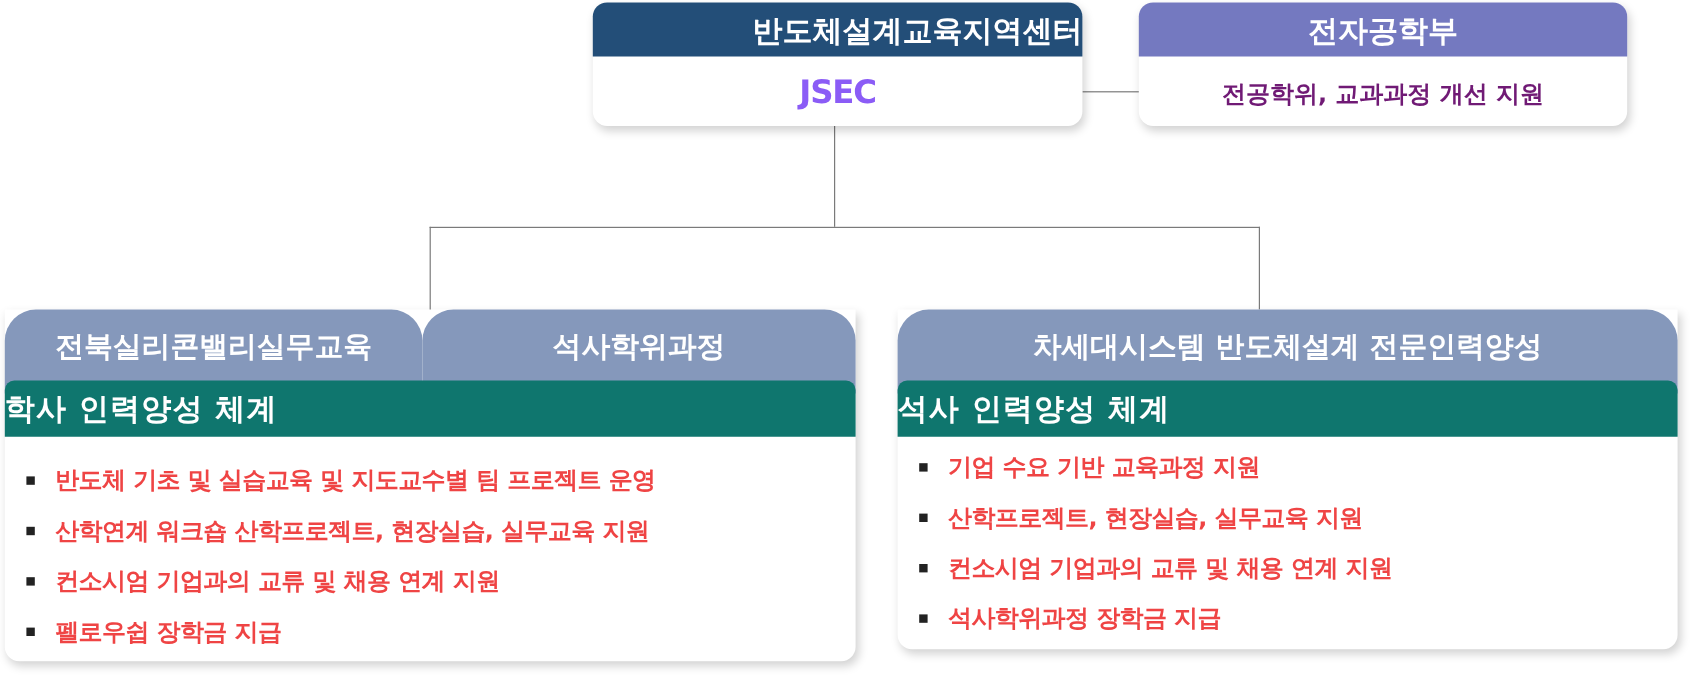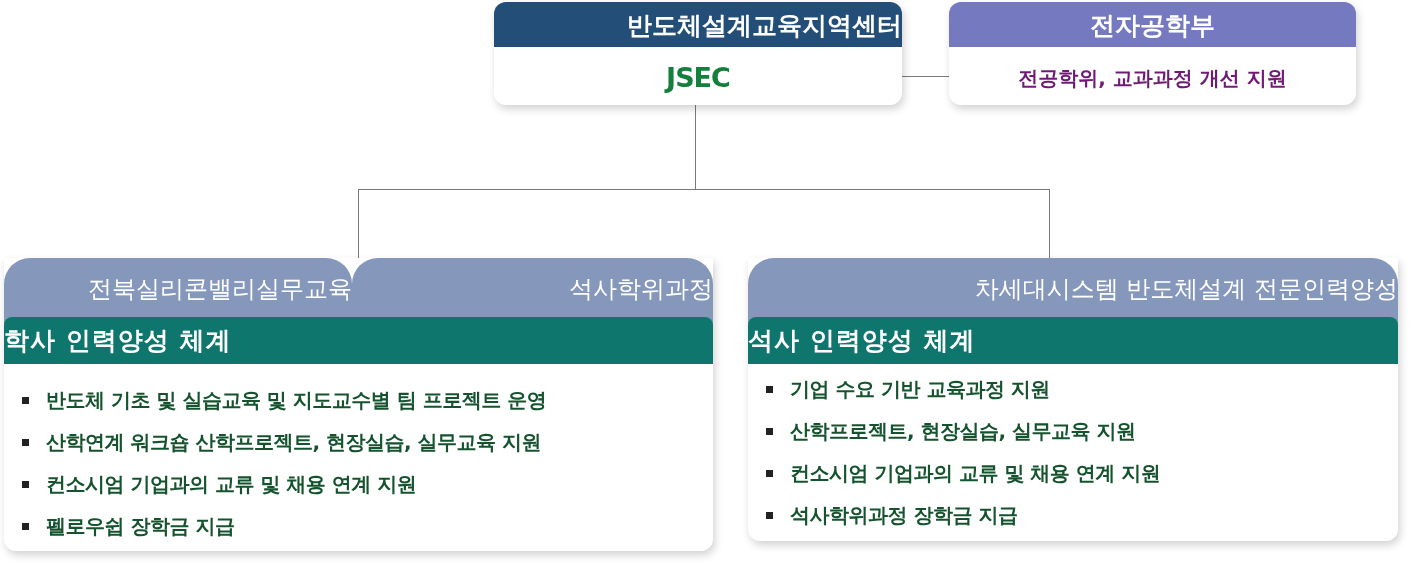--- a/index.html
+++ b/index.html
@@ -15,48 +15,48 @@
   .head-dark {
     position: absolute; background: #234e78; color: #fff;
     border-radius: 12px 12px 0 0; text-align: right; font-weight: bold;
   }
   .head-purple {
     position: absolute; background: #7479c0; color: #fff;
     border-radius: 12px 12px 0 0; text-align: center; font-weight: bold;
   }
   .body-text { position: absolute; text-align: center; font-weight: bold; }
   .tab {
-    position: absolute; background: #8598bb; color: #fff; font-weight: normal;
-    text-align: right; border-radius: 26px 26px 0 0;
+    position: absolute; background: #8598bb; color: #fff; font-weight: bold;
+    text-align: center; border-radius: 26px 26px 0 0;
   }
   .subhead {
     position: absolute; background: #0f766e; color: #fff; font-weight: bold;
     text-align: left; border-radius: 8px 8px 0 0;
   }
   .list { position: absolute; list-style: none; }
   .list li {
-    font-size: 20px; font-weight: bold; color: #14532d; height: 42px; line-height: 42px;
+    font-size: 20px; font-weight: bold; color: #ef4444; height: 42px; line-height: 42px;
     position: relative; padding-left: 42px; letter-spacing: -0.5px;
   }
   .bullet {
     position: absolute; left: 18px; top: 18px; width: 7px; height: 7px; background: #222;
   }
 </style>
 </head>
 <body>
 
 <div class="line" style="left:695px; top:104px; width:1px; height:85px;"></div>
 <div class="line" style="left:358px; top:189px; width:692px; height:1px;"></div>
 <div class="line" style="left:358px; top:189px; width:1px; height:72px;"></div>
 <div class="line" style="left:1049px; top:189px; width:1px; height:72px;"></div>
 <div class="line" style="left:902px; top:76px; width:48px; height:1px;"></div>
 
 <div class="card" style="left:494px; top:2px; width:408px; height:103px;">
   <div class="head-dark" style="left:0; top:0; width:408px; height:45px; line-height:47px; font-size:25px;">반도체설계교육지역센터</div>
-  <div class="body-text" style="left:0; top:45px; width:408px; height:58px; line-height:62px; font-size:27px; color:#15803d; letter-spacing:-1px;">JSEC</div>
+  <div class="body-text" style="left:0; top:45px; width:408px; height:58px; line-height:62px; font-size:27px; color:#8b5cf6; letter-spacing:-1px;">JSEC</div>
 </div>
 
 <div class="card" style="left:949px; top:2px; width:407px; height:103px;">
   <div class="head-purple" style="left:0; top:0; width:407px; height:45px; line-height:47px; font-size:25px;">전자공학부</div>
   <div class="body-text" style="left:0; top:45px; width:407px; height:58px; line-height:62px; font-size:20px; color:#701a75;">전공학위, 교과과정 개선 지원</div>
 </div>
 
 <div class="card" style="left:4px; top:258px; width:709px; height:293px; border-radius:0 0 12px 12px;"></div>
 <div class="tab" style="left:4px; top:258px; width:348px; height:70px;">
   <span style="display:block; line-height:62px; font-size:24px;">전북실리콘밸리실무교육</span>

